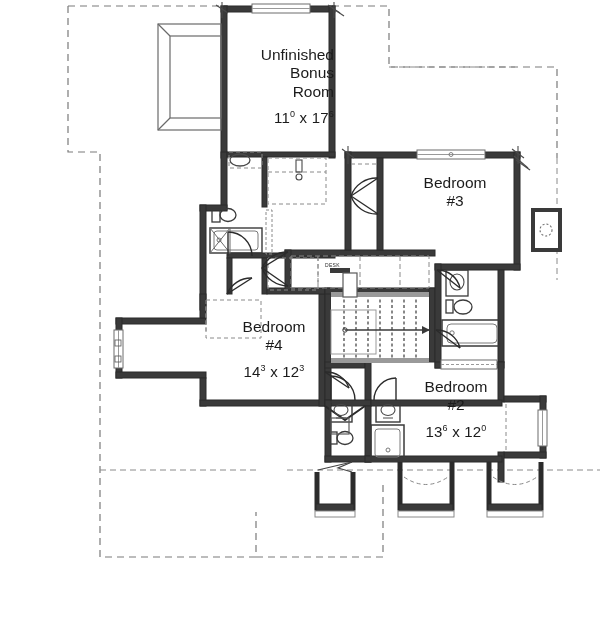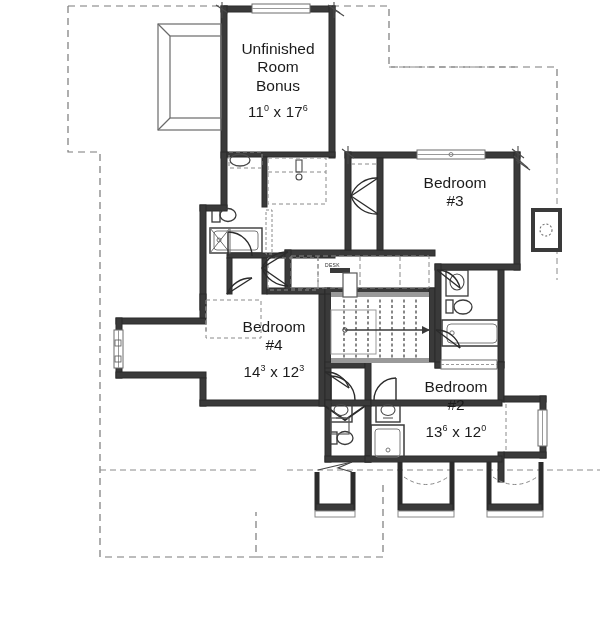--- a/index.html
+++ b/index.html
@@ -325,24 +325,24 @@
       <line x1="514" y1="156" x2="528" y2="168"></line>
     </g>
 
     <g stroke="#4a4a4a" stroke-width="1.2">
       <line x1="516" y1="160" x2="530" y2="170"></line>
       <line x1="332" y1="8" x2="344" y2="16"></line>
     </g>
 
   </svg>
 
-  <div class="room-label" style="left:222px;top:40px;width:112px;">
+  <div class="room-label" style="left:222px;top:46px;width:112px;text-align:right;">
     <span class="ln name">Unfinished</span>
+    <span class="ln name">Bonus</span>
     <span class="ln name">Room</span>
-    <span class="ln name">Bonus</span>
     <span class="ln dim">
       <span>11</span><sup>0</sup><span> x </span><span>17</span><sup>6</sup>
     </span>
   </div>
 
   <div class="room-label" style="left:400px;top:174px;width:110px;">
     <span class="ln name">Bedroom</span>
     <span class="ln name">#3</span>
   </div>
 

